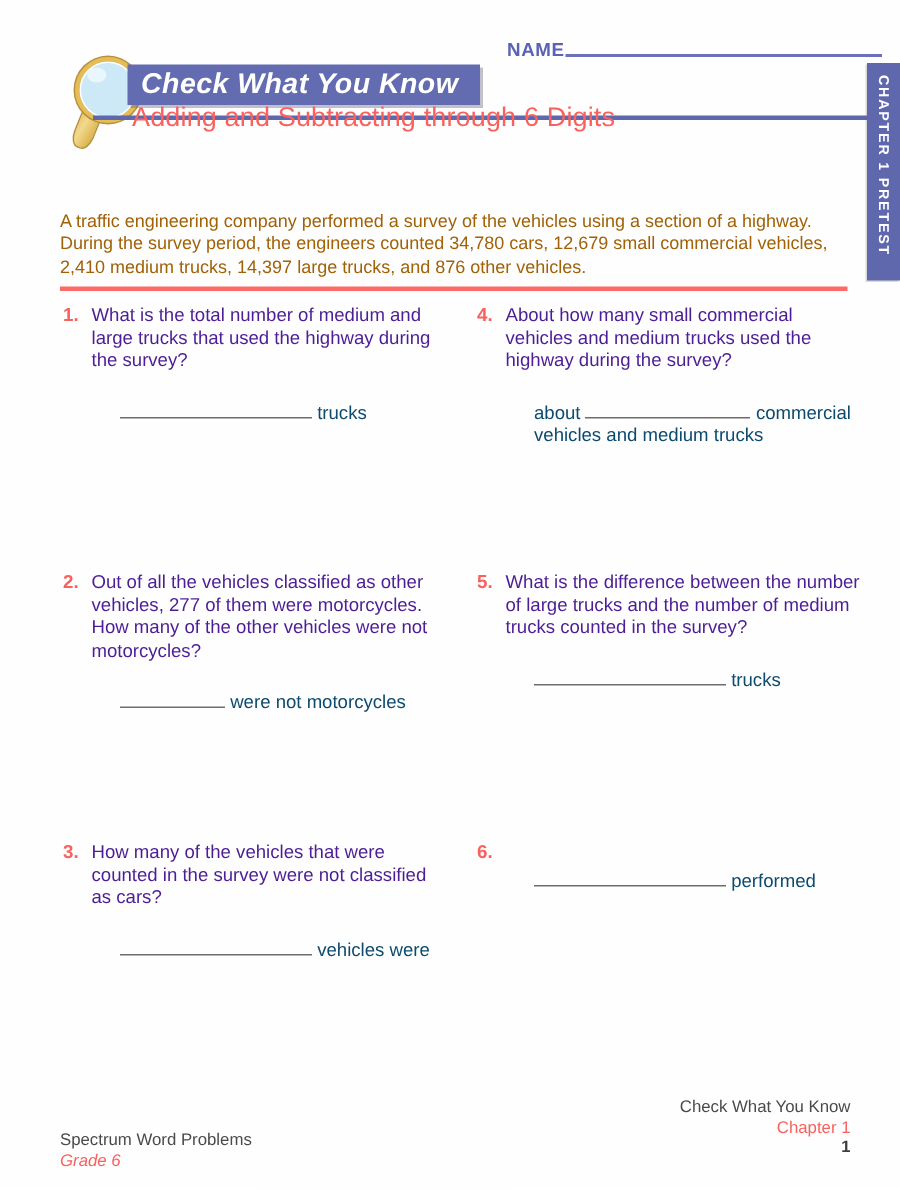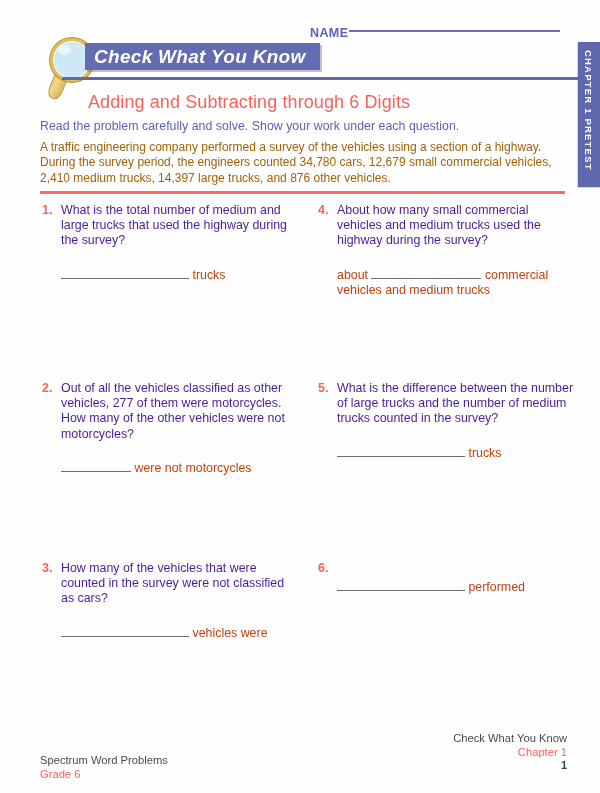--- a/index.html
+++ b/index.html
@@ -19,24 +19,24 @@
   .page {
     position: absolute;
     inset: 0;
     background: #fefefe;
   }
 
   
   .name-row {
     position: absolute;
     top: 26px;
-    left: 310px;
+    left: 338px;
     width: 250px;
     display: flex;
-    align-items: center;
+    align-items: flex-end;
   }
   .name-label {
     font-size: 12.5px;
     font-weight: bold;
     color: #5b62b5;
     letter-spacing: 0.4px;
     white-space: nowrap;
   }
   .name-rule {
     flex: 1;
@@ -141,21 +141,21 @@
     top: 77px;
     width: 522px;
     height: 3px;
     background: #5f68ad;
   }
 
   
   .title {
     position: absolute;
     left: 88px;
-    top: 92px;
+    top: 68px;
     font-size: 18px;
     color: #f8615e;
     white-space: nowrap;
     letter-spacing: 0.1px;
   }
 
   
   .directions {
     position: absolute;
     left: 40px;
@@ -206,21 +206,22 @@
   }
   .q-text {
     font-size: 12.4px;
     line-height: 15.2px;
     color: #4c1d95;
   }
   .answer {
     margin-top: 17px;
     font-size: 12.4px;
     line-height: 15.6px;
-    color: #c2410c;
+    color: #0c4a6e;
+    margin-left: 19px;
   }
   .blank {
     display: inline-block;
     border-bottom: 1.3px solid #6d6d6d;
     vertical-align: baseline;
     height: 12px;
   }
   .blank.w-long  { width: 128px; }
   .blank.w-mid   { width: 110px; }
   .blank.w-short { width: 70px; }
@@ -236,20 +237,21 @@
   .footer-left {
     position: absolute;
     left: 40px;
     top: 753px;
     font-size: 11.2px;
     line-height: 14px;
     color: #4a4a4a;
   }
   .footer-left .grade {
     color: #f8615e;
+    font-style: italic;
   }
   .footer-right {
     position: absolute;
     right: 33px;
     top: 731px;
     text-align: right;
     font-size: 11.2px;
     line-height: 14px;
     color: #4a4a4a;
   }
@@ -285,21 +287,20 @@
     <div class="mag-glare"></div>
   </div>
 
   <div class="banner">
     <div class="banner-text">Check What You Know</div>
   </div>
   <div class="banner-rule"></div>
 
   <div class="title">Adding and Subtracting through 6 Digits</div>
 
-  <div class="directions">Read the problem carefully and solve. Show your work under each question.</div>
 
   <div class="intro">A traffic engineering company performed a survey of the vehicles using a section of a highway. During the survey period, the engineers counted 34,780 cars, 12,679 small commercial vehicles, 2,410 medium trucks, 14,397 large trucks, and 876 other vehicles.</div>
 
   <div class="red-rule"></div>
 
   <div class="q col-l row-1">
     <div class="q-num">1.</div>
     <div class="q-body">
       <div class="q-text">What is the total number of medium and large trucks that used the highway during the survey?</div>
       <div class="answer">

